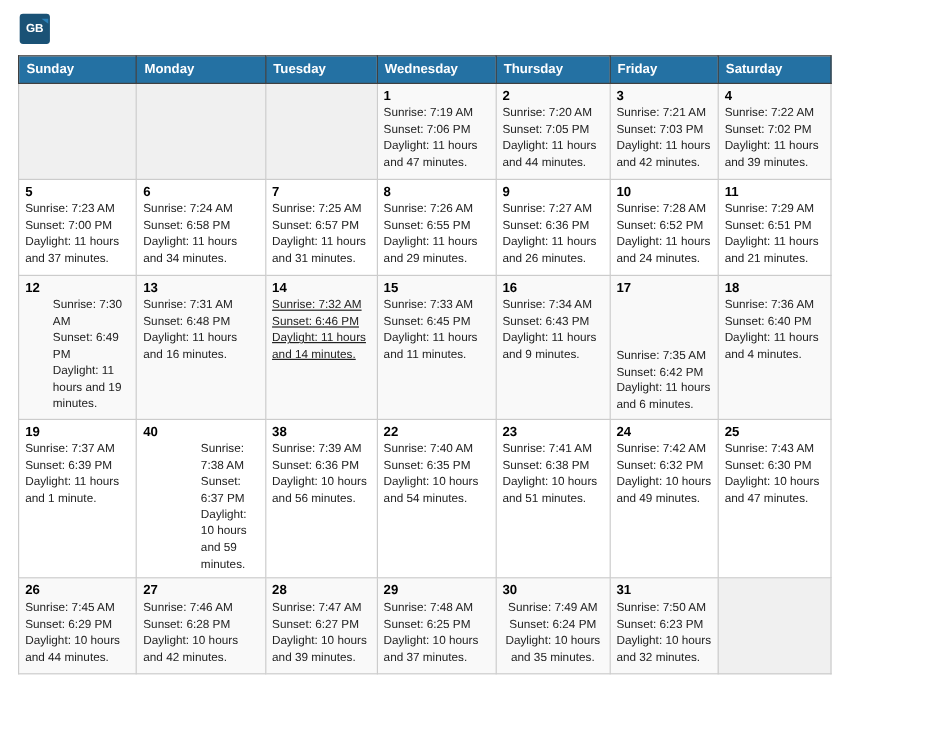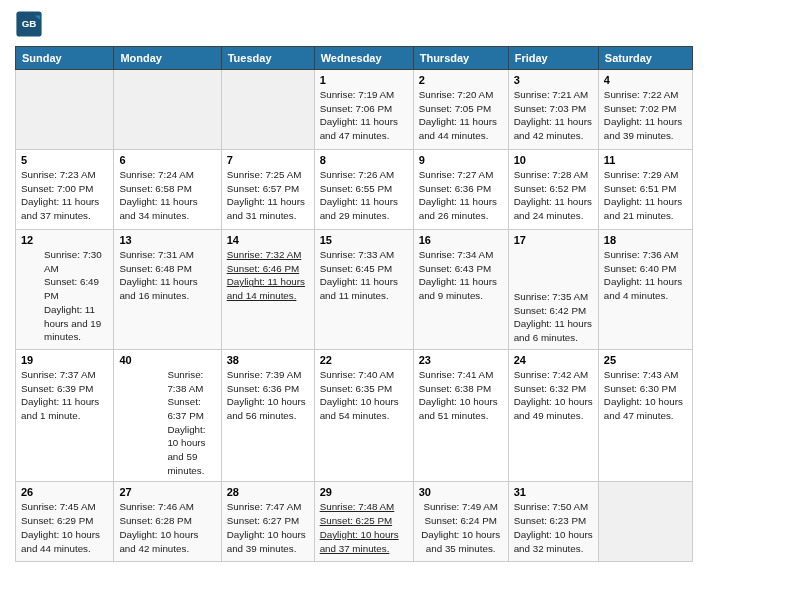--- a/index.html
+++ b/index.html
@@ -298,21 +298,21 @@
 Daylight: 10 hours and 42 minutes.</div>
           </td>
           <td>
             <span class="day-number">28</span>
             <div class="day-info" style="white-space: pre-line;">Sunrise: 7:47 AM
 Sunset: 6:27 PM
 Daylight: 10 hours and 39 minutes.</div>
           </td>
           <td>
             <span class="day-number">29</span>
-            <div class="day-info" style="white-space: pre-line; text-decoration: underline;">Sunrise: 7:48 AM
+            <div class="day-info" style="white-space: pre-line;">Sunrise: 7:48 AM
 Sunset: 6:25 PM
 Daylight: 10 hours and 37 minutes.</div>
           </td>
           <td>
             <span class="day-number">30</span>
             <div class="day-info" style="white-space: pre-line; text-align: center;">Sunrise: 7:49 AM
 Sunset: 6:24 PM
 Daylight: 10 hours and 35 minutes.</div>
           </td>
           <td>

